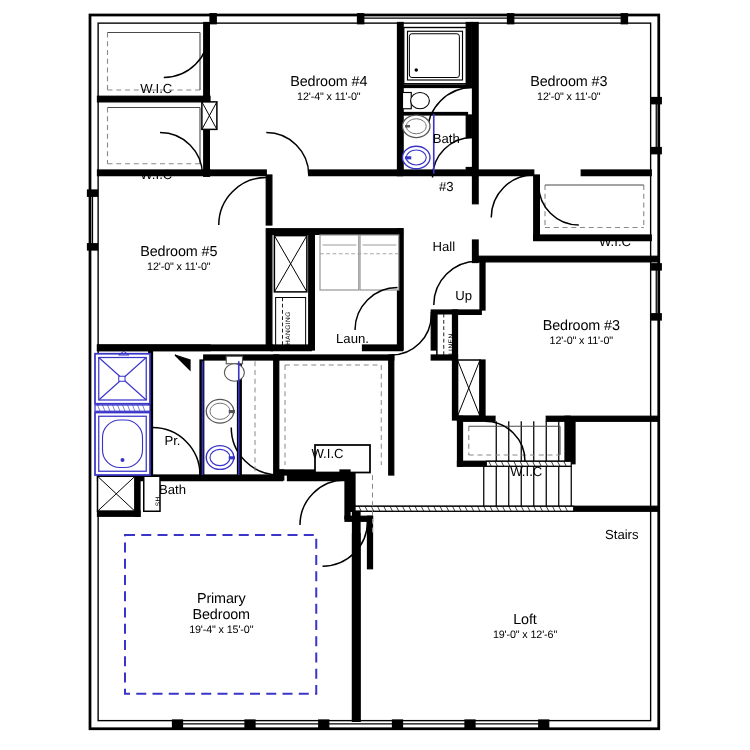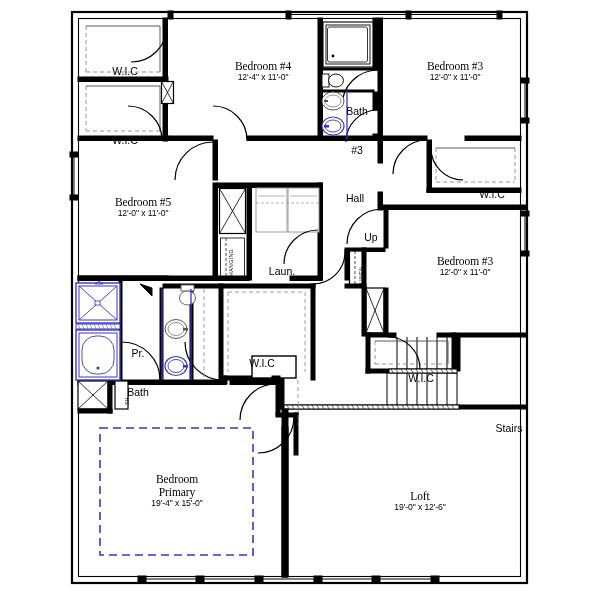--- a/index.html
+++ b/index.html
@@ -28,21 +28,20 @@
     position: absolute;
     text-align: center;
     color: #000000;
     line-height: 1.12;
     white-space: nowrap;
     pointer-events: none;
   }
   .room-name {
     font-size: 11.5px;
     letter-spacing: -0.1px;
-    font-family: Liberation Serif, serif;
   }
   .room-dims {
     font-size: 8.6px;
     letter-spacing: -0.1px;
   }
   .small-label {
     position: absolute;
     font-size: 10.5px;
     color: #000000;
     white-space: nowrap;
@@ -468,22 +467,22 @@
     <div class="room-name">Bedroom #5</div>
     <div class="room-dims">12'-0" x 11'-0"</div>
   </div>
 
   <div class="room-label" style="left:390px; top:255px; width:150px;">
     <div class="room-name">Bedroom #3</div>
     <div class="room-dims">12'-0" x 11'-0"</div>
   </div>
 
   <div class="room-label" style="left:101px; top:473px; width:152px;">
+    <div class="room-name">Primary</div>
     <div class="room-name">Bedroom</div>
-    <div class="room-name">Primary</div>
     <div class="room-dims">19'-4" x 15'-0"</div>
   </div>
 
   <div class="room-label" style="left:345px; top:490px; width:150px;">
     <div class="room-name">Loft</div>
     <div class="room-dims">19'-0" x 12'-6"</div>
   </div>
 
   <div class="small-label" style="left:95px; top:38px; width:60px;">W.I.C</div>
 
@@ -505,21 +504,21 @@
     <div class="small-label" style="position:relative; left:0; top:0; width:50px;">Bath</div>
   </div>
 
   <div class="small-label" style="left:252px; top:238px; width:60px;">Laun.</div>
 
   <div class="room-label" style="left:331px; top:166px; width:48px;">
     <div class="small-label" style="position:relative; left:0; top:0; width:48px;">Hall</div>
     <div class="small-label" style="position:relative; left:16px; top:0; width:48px;">Up</div>
   </div>
 
-  <div class="small-label" style="left:484px; top:395px; width:50px; text-align:center;">Stairs</div>
+  <div class="small-label" style="left:484px; top:395px; width:50px; text-align:left;">Stairs</div>
 
   <div class="vert-label" style="left:228px; top:276px;">HANGING</div>
 
   <div class="vert-label" style="left:358px; top:284px;">LINEN</div>
 
   <div class="vert-label" style="left:124px; top:405px;">SH.</div>
 
 </div>
 
 </body></html>

